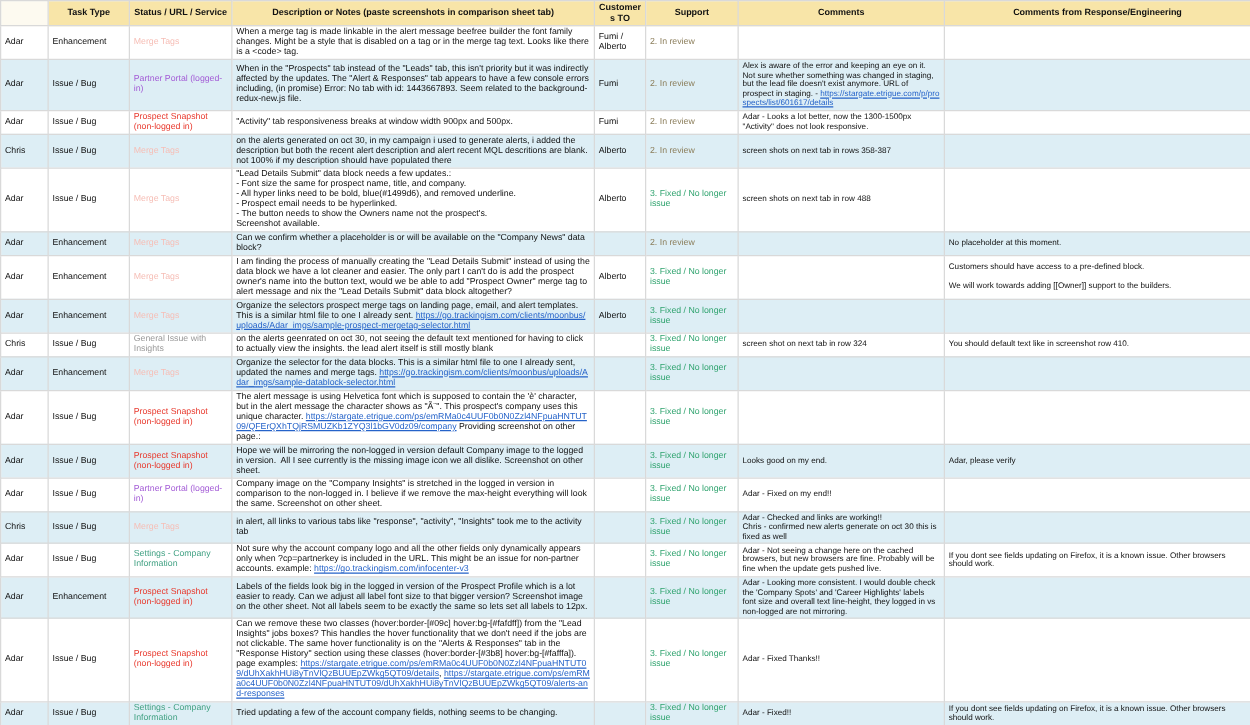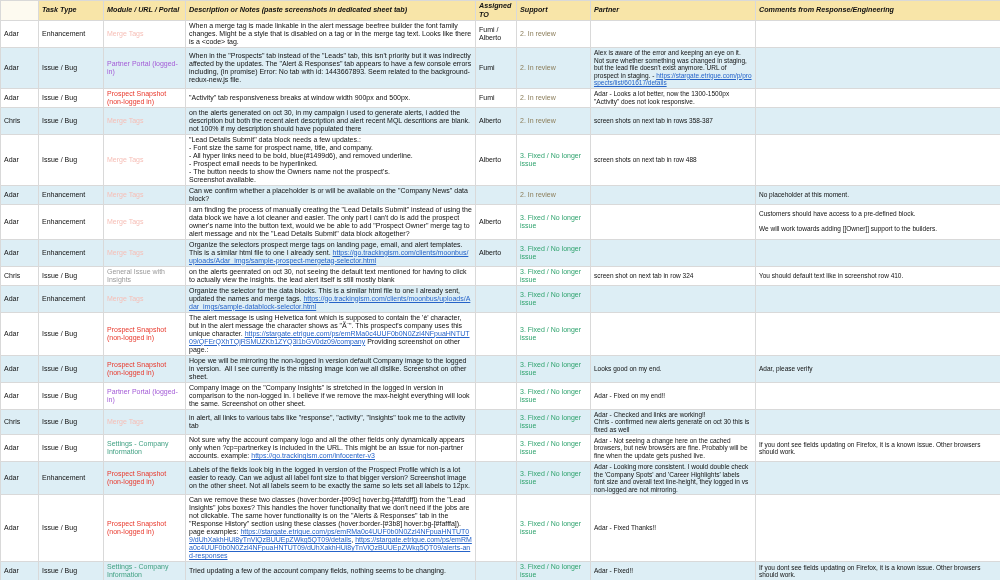--- a/index.html
+++ b/index.html
@@ -10,21 +10,21 @@
   table{border-collapse:collapse;table-layout:fixed;width:1000px;}
   th,td{
     border:1px solid var(--grid,#d9d9d9);
     padding:1px 3px;
     vertical-align:middle;
     font-size:7px;line-height:8px;
     white-space:pre-wrap;overflow-wrap:break-word;word-break:break-word;
   }
   th{
     background:var(--header-bg,#f8e5a8);
-    font-weight:bold;text-align:left;font-size:7.2px;line-height:8.5px;font-style:italic;
+    font-weight:bold;text-align:center;font-size:7.2px;line-height:8.5px;
   }
   th.first{background:var(--first-header-bg,#fdfaf0);}
   tr.stripe td{background:var(--stripe-bg,#ddeef5);}
   td.c-comments,td.c-support{font-size:6.5px;line-height:7.5px;}
   td.c-description{vertical-align:middle;}
   a.lnk{color:var(--link,#2563c9);text-decoration:underline;word-break:break-all;cursor:pointer;}
 </style>
 </head>
 <body>
 
@@ -36,25 +36,25 @@
       <col style="width:290px">
     <col style="width:41px">
       <col style="width:74px">
       <col style="width:165px">
       <col style="width:245px">
   </colgroup>
   <thead>
       <tr>
         <th class="first"></th>
         <th>Task Type</th>
-        <th>Module / URL / Portal</th>
-        <th>Description or Notes (paste screenshots in dedicated sheet tab)</th>
-        <th>Assigned TO</th>
+        <th>Status / URL / Service</th>
+        <th>Description or Notes (paste screenshots in comparison sheet tab)</th>
+        <th>Customers TO</th>
         <th>Support</th>
-        <th>Partner</th>
+        <th>Comments</th>
         <th>Comments from Response/Engineering</th>
       </tr>
     </thead>
   <tbody>
       <tr>
         <td class="c-name">Adar</td>
         <td class="c-task-type">Enhancement</td>
         <td class="c-module" style="color: rgb(246, 190, 182);">Merge Tags</td>
         <td class="c-description">When a merge tag is made linkable in the alert message beefree builder the font family changes. Might be a style that is disabled on a tag or in the merge tag text. Looks like there is a &lt;code&gt; tag.</td>
         <td class="c-assigned-to">Fumi / Alberto</td>

